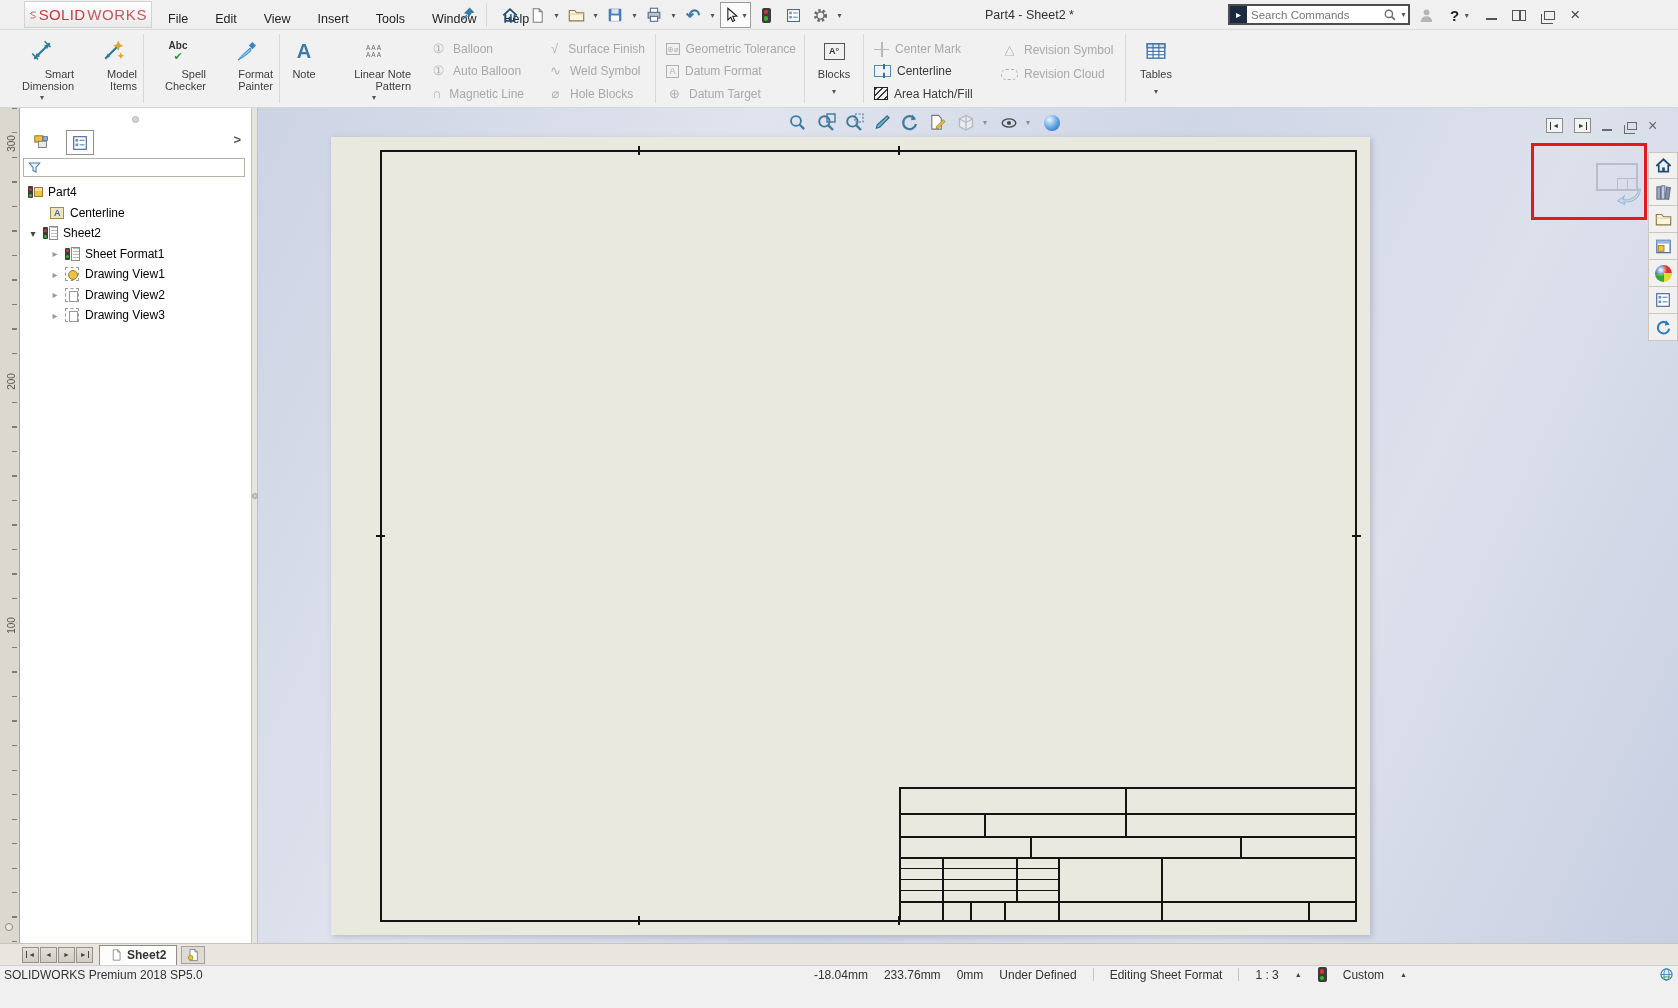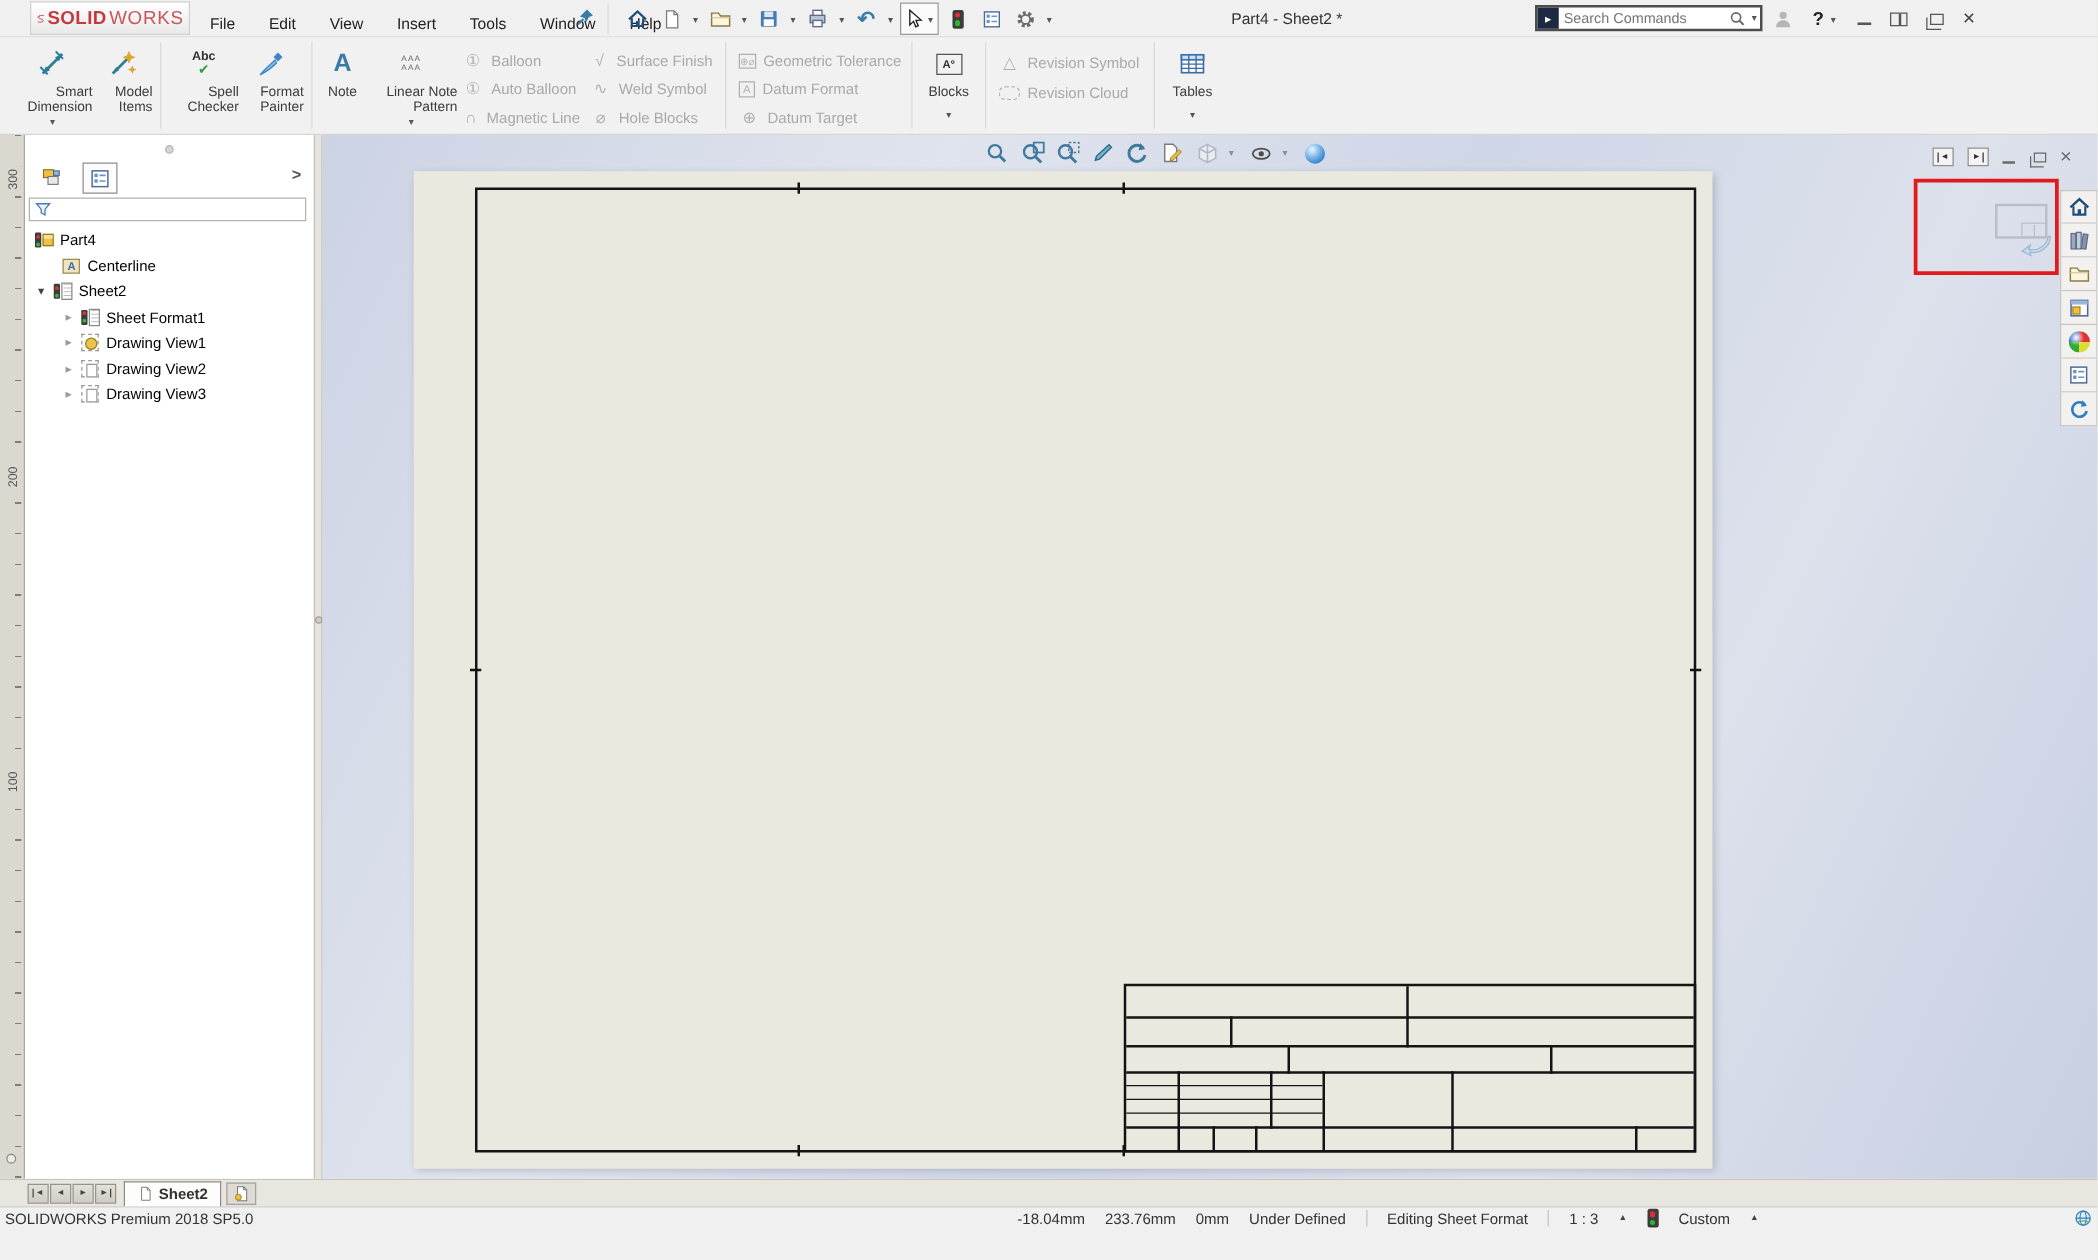--- a/index.html
+++ b/index.html
@@ -4,21 +4,21 @@
 <style>
   * { box-sizing: border-box; margin: 0; padding: 0; }
   html,body { width:1678px; height:1008px; }
   body { font-family:"Liberation Sans", sans-serif; font-size:12px; color:#333; background:#f0f0f0; overflow:hidden; }
   .app { position:relative; width:1678px; height:1008px; background:#f0f0f0; }
 
   
   .titlebar { position:relative; height:30px; background:#f0f0f0; border-bottom:1px solid #dcdcdc; }
   .logo { position:absolute; left:24px; top:1px; height:27px; width:128px; display:flex; align-items:center; gap:2px;
           background:linear-gradient(#ffffff,#e9e9e9); border:1px solid #d2d2d2; padding:0 4px; }
-  .logo-solid { font-weight:bold; font-size:15px; color:#c63a3f; letter-spacing:.3px; }
+  .logo-solid { font-weight:normal; font-size:15px; color:#c63a3f; letter-spacing:.3px; }
   .logo-works { font-weight:normal; font-size:15px; color:#c8565a; letter-spacing:.6px; }
   .menus { position:absolute; left:168px; top:0; height:38px; display:flex; align-items:center; gap:27px; font-size:12.5px; color:#222; }
   .menu-item { cursor:default; }
   .pin { position:absolute; left:460px; top:6px; color:#3a7ca5; }
   .tb-sep { position:absolute; left:486px; top:3px; height:24px; width:1px; background:#d8d8d8; }
   .quick { position:absolute; left:498px; top:2px; height:26px; display:flex; align-items:center; gap:3px; }
   .qbtn { height:24px; min-width:24px; display:flex; align-items:center; justify-content:center; }
   .qdd { font-size:8px; color:#555; width:9px; text-align:center; }
   .qsel { background:#fbfbfb; border:1px solid #9a9a9a; display:flex; align-items:center; height:26px; padding:0 1px; }
   .doc-title { position:absolute; left:985px; top:8px; font-size:12.5px; color:#333; }
@@ -30,21 +30,21 @@
   .wbtn { color:#555; display:flex; align-items:center; justify-content:center; }
   .min-bar { width:11px; height:2px; background:#555; margin-top:8px; }
   .span-ico { width:14px; height:11px; border:1.5px solid #555; position:relative; }
   .span-ico::before { content:""; position:absolute; left:50%; top:0; bottom:0; width:1.5px; background:#555; }
   .restore-ico { width:11px; height:9px; border:1.5px solid #555; position:relative; margin-left:3px; }
   .restore-ico::before { content:""; position:absolute; left:-4px; top:2px; width:11px; height:9px; border:1.5px solid #555; border-right:none; border-top:none; }
   .close-x { font-size:17px; color:#444; line-height:16px; }
 
   
   .ribbon { position:relative; height:78px; background:#f1f1f1; display:flex; align-items:stretch; padding-left:4px; border-bottom:1px solid #d6d6d6; }
-  .rgroup { display:flex; align-items:stretch; padding:2px 6px; gap:0; }
+  .rgroup { display:flex; align-items:stretch; padding:2px 6px; gap:15px; }
   .rsep { width:1px; background:#d9d9d9; margin:4px 0; }
   .lbtn { display:flex; flex-direction:column; align-items:center; justify-content:flex-start; padding-top:4px; cursor:default; }
   .lbtn .lico { height:30px; display:flex; align-items:center; justify-content:center; }
   .lbtn .llabel { font-size:11px; line-height:12px; text-align:right; color:#3c3c3c; margin-top:2px; }
   .lbtn .ldd { font-size:8px; color:#555; margin-top:2px; line-height:8px; }
   .scol { display:flex; flex-direction:column; justify-content:flex-start; padding-top:6px; }
   .sbtn { display:flex; align-items:center; gap:6px; height:24px; font-size:12px; color:#3c3c3c; white-space:nowrap; padding:0 4px; }
   .sbtn.dis { color:#a9a9a9; }
   .gico { width:17px; text-align:center; font-size:13px; color:#b0b0b0; line-height:14px; }
   .boxed { display:inline-flex; align-items:center; justify-content:center; width:18px; height:12px; border:1px solid #b0b0b0; font-size:8px; color:#b0b0b0; }
@@ -500,20 +500,34 @@
       <div class="lbtn" style="width:46px">
         <span class="lico">
             <span class="blocks-ico">A°</span>
           </span>
         <span class="llabel">Blocks</span>
         <span class="ldd" style="margin-top:8px">▾</span>
       </div>
     </div>
     <div class="rsep"></div>
     <div class="rgroup">
+      <div class="scol" style="width:112px">
+        <div class="sbtn dis">
+            <span class="cmark"></span>
+            <span>Center Mark</span>
+          </div>
+        <div class="sbtn">
+            <span class="clin"></span>
+            <span>Centerline</span>
+          </div>
+        <div class="sbtn">
+            <span class="hatch"></span>
+            <span>Area Hatch/Fill</span>
+          </div>
+      </div>
       <div class="scol" style="width:122px">
         <div class="sbtn dis">
             <span class="gico">△</span>
             <span>Revision Symbol</span>
           </div>
         <div class="sbtn dis">
             <span class="rcloud"></span>
             <span>Revision Cloud</span>
           </div>
       </div>

